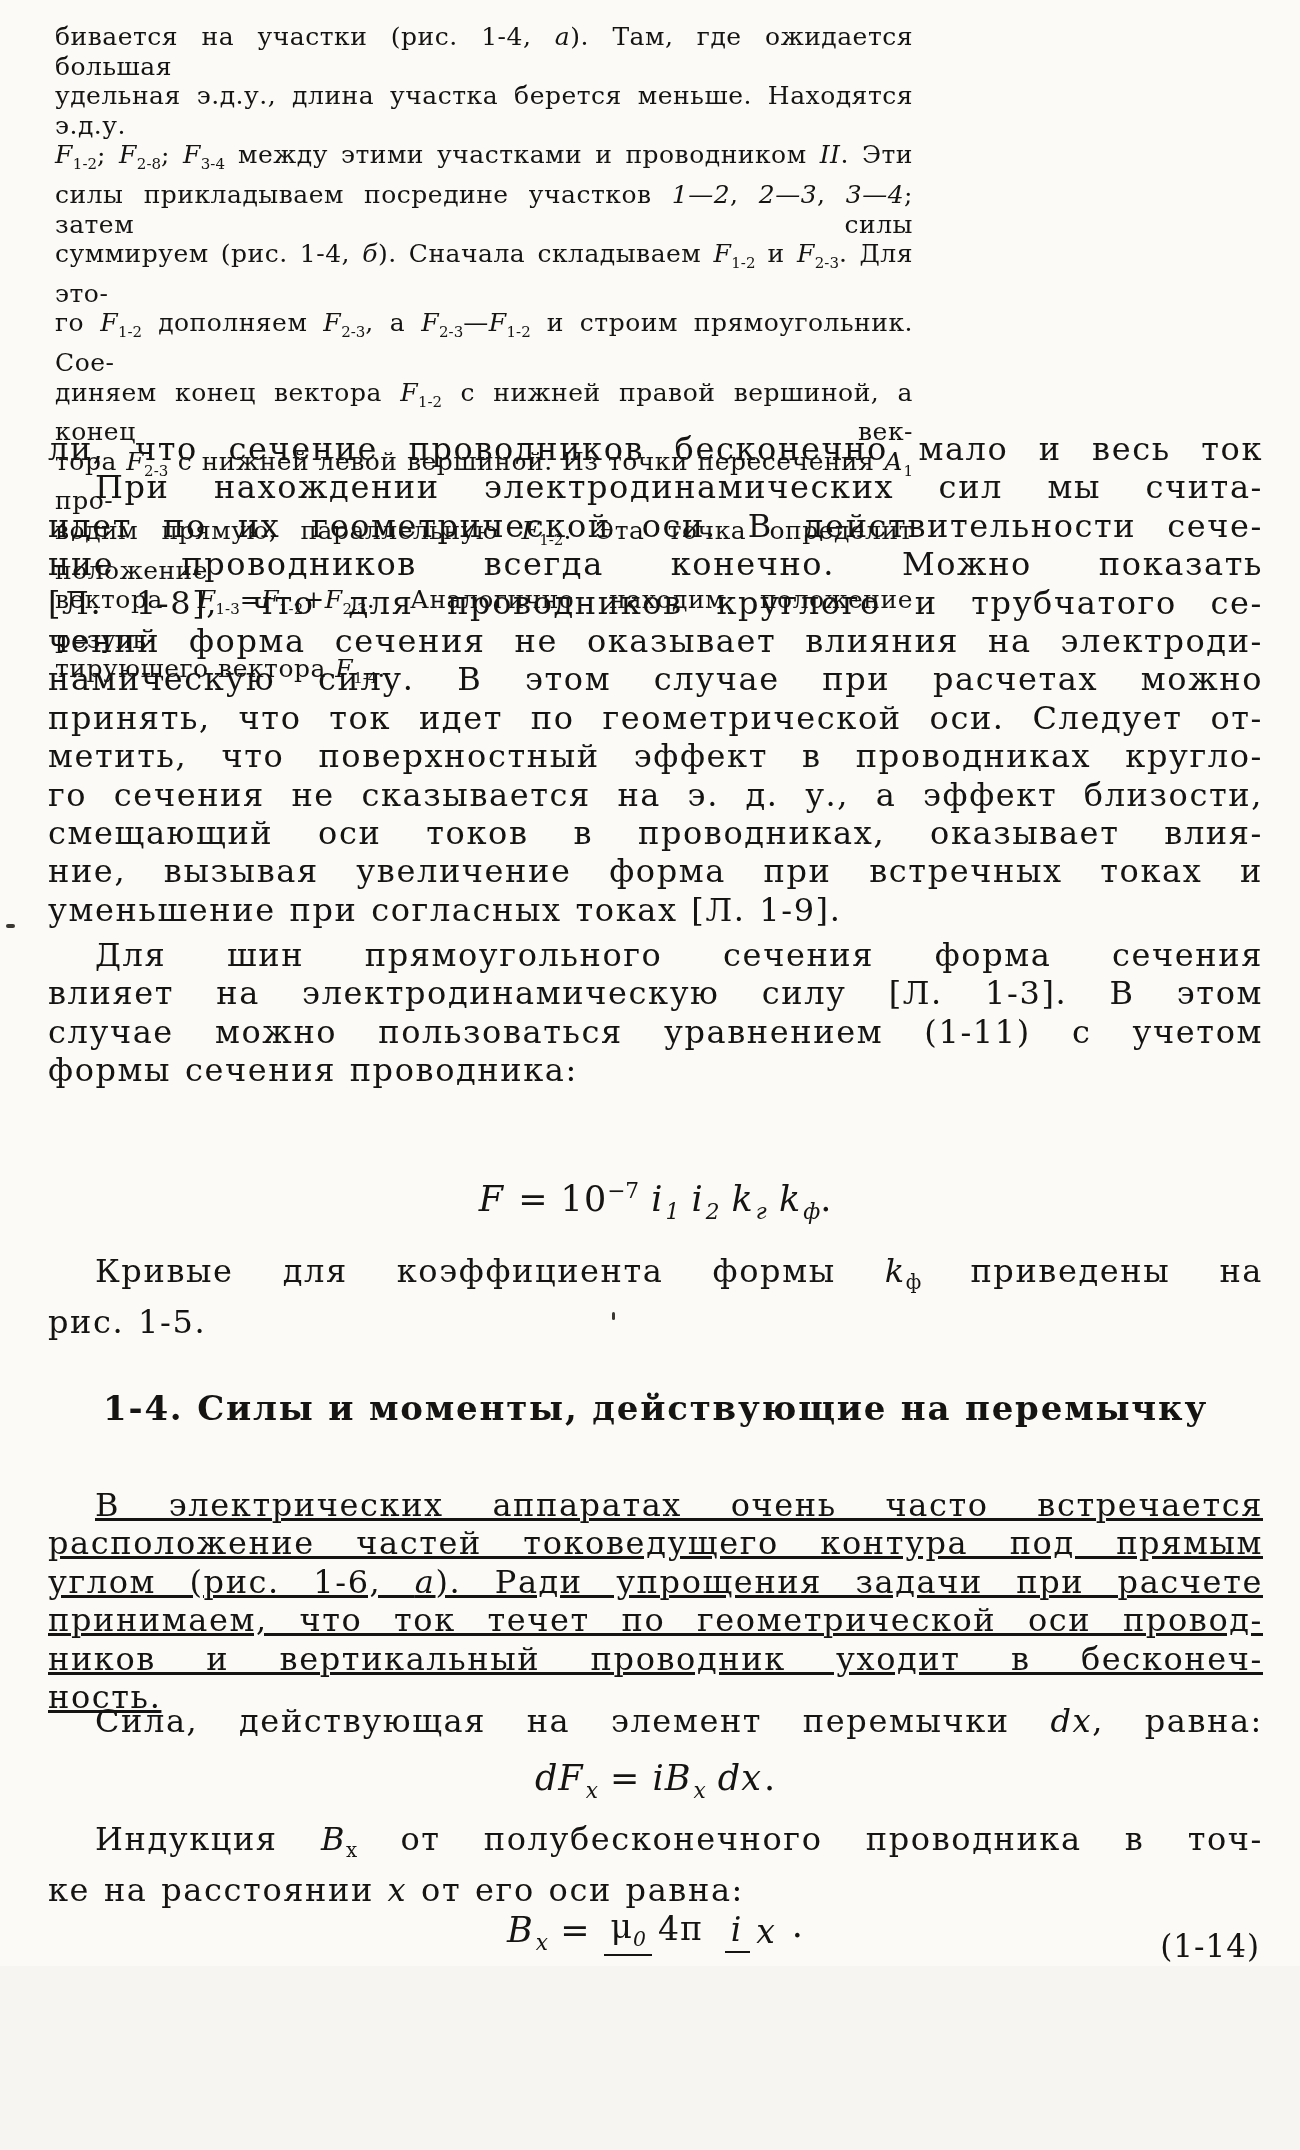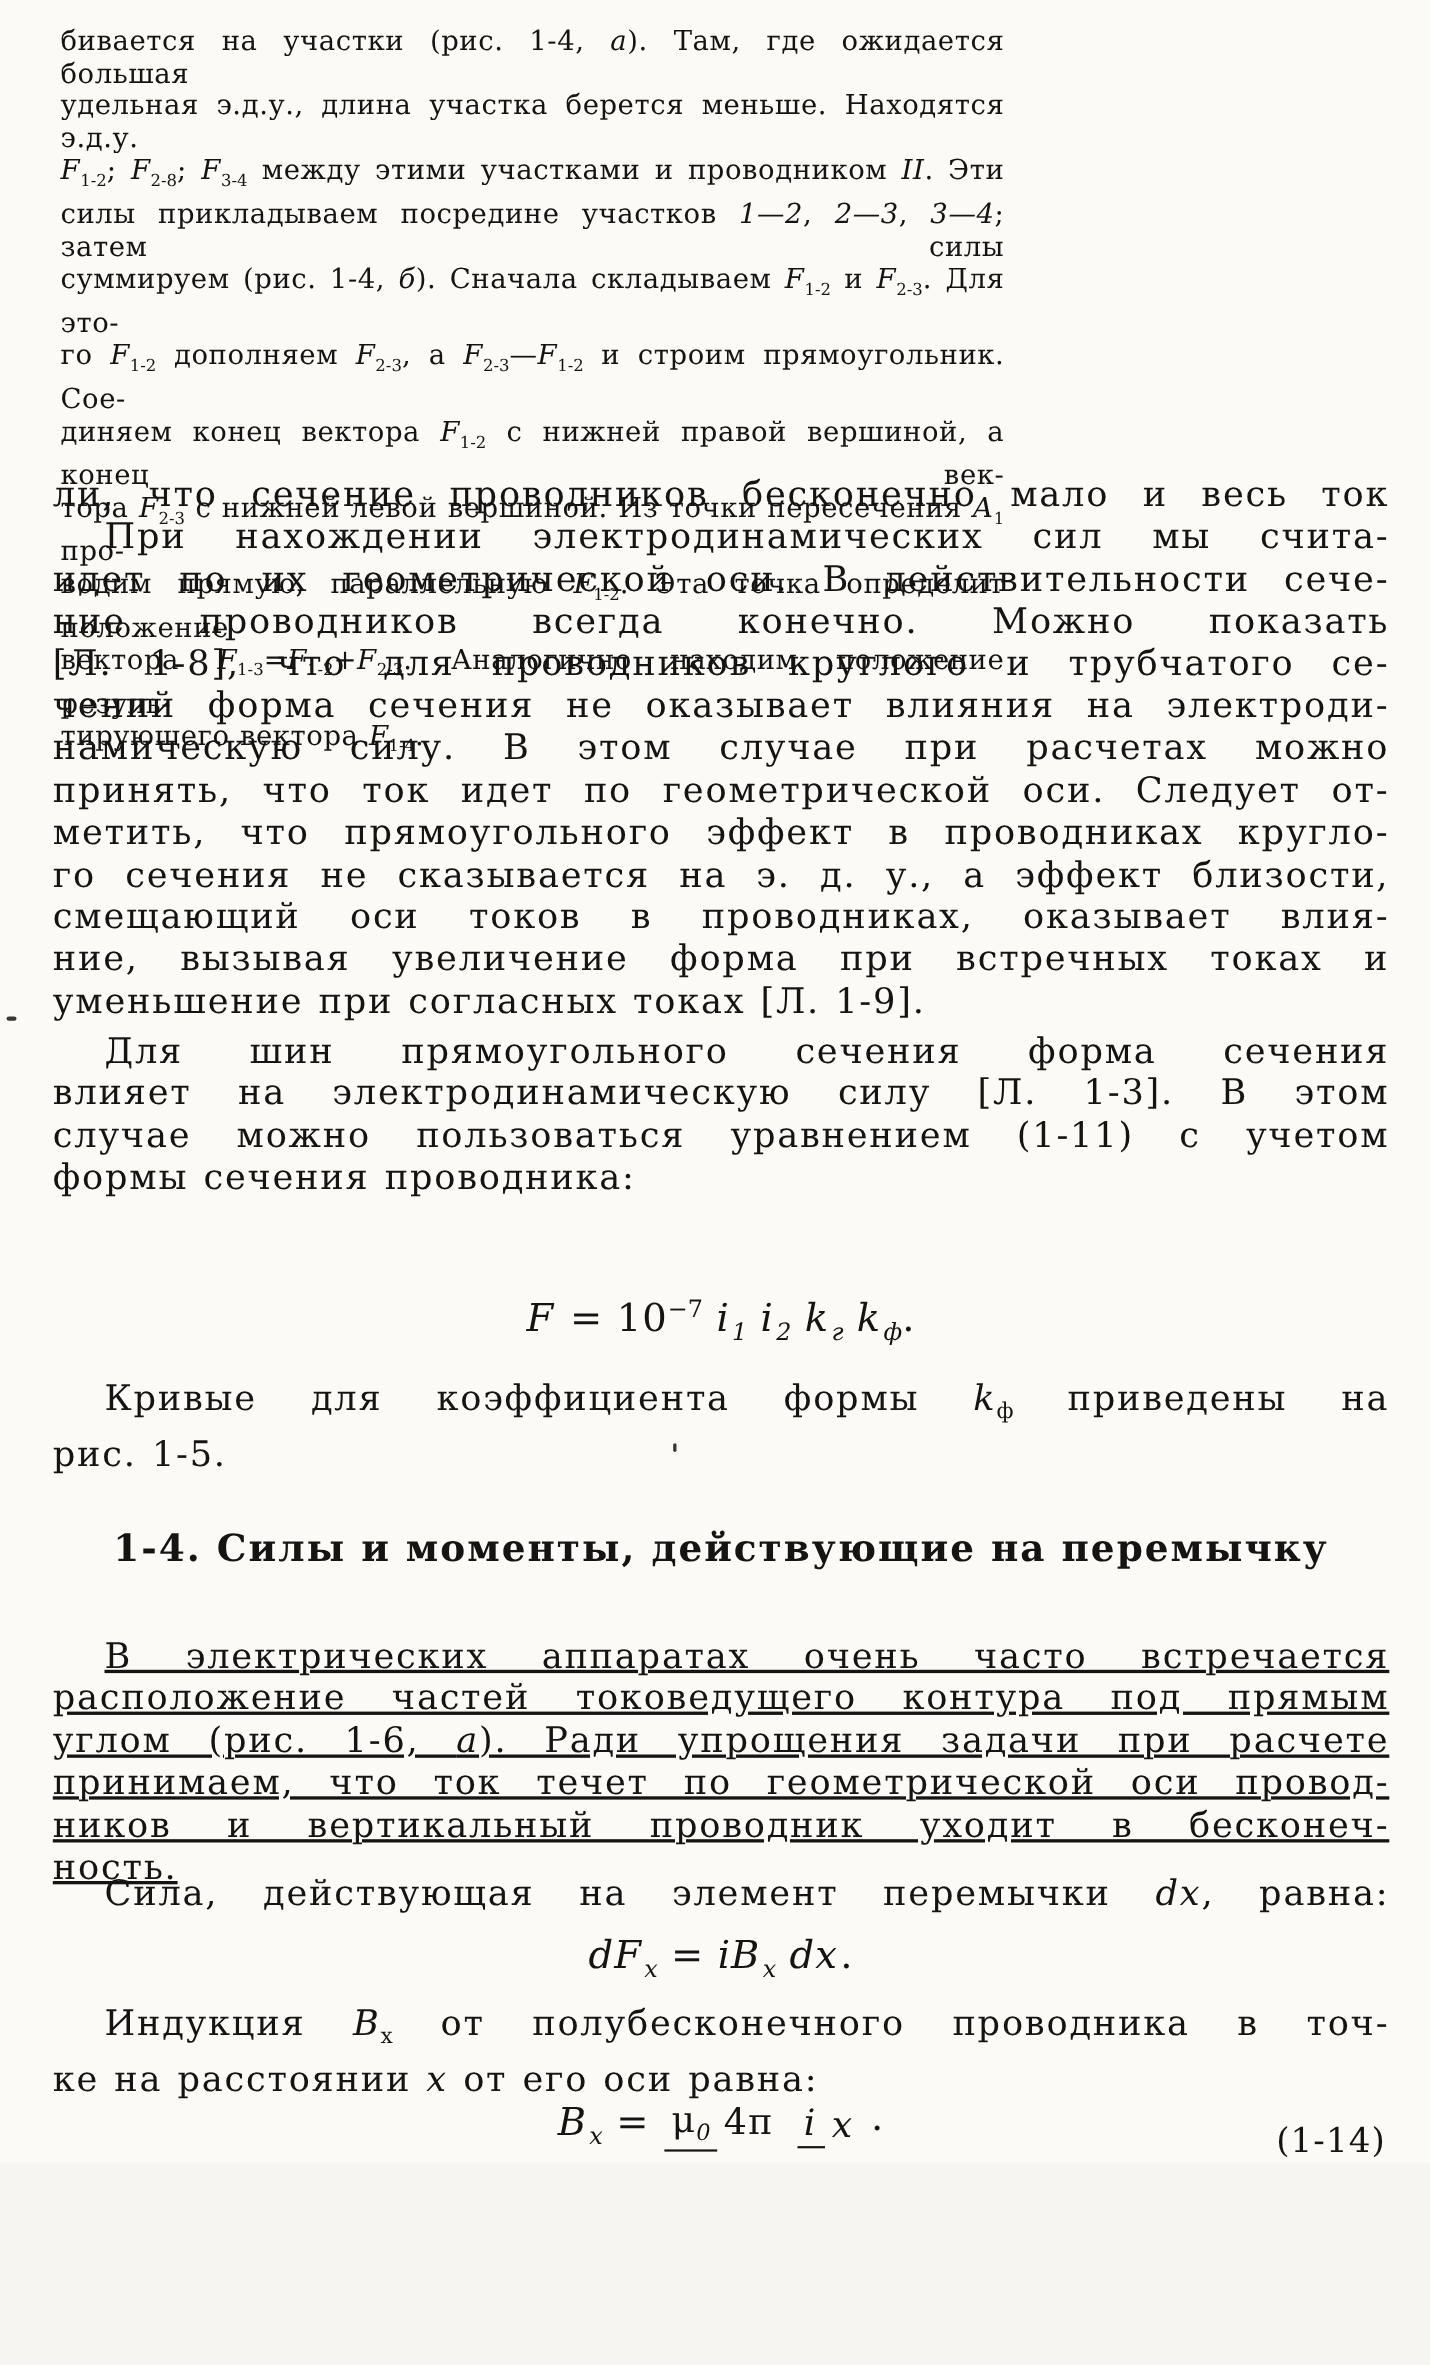--- a/index.html
+++ b/index.html
@@ -95,21 +95,21 @@
 
   <section class="maintext p-current">
     <div class="line j">ли, что сечение проводников бесконечно мало и весь ток</div>
     <div class="line j indent">При нахождении электродинамических сил мы счита-</div>
     <div class="line j">идет по их геометрической оси. В действительности сече-</div>
     <div class="line j">ние проводников всегда конечно. Можно показать</div>
     <div class="line j">[Л. 1-8], что для проводников круглого и трубчатого се-</div>
     <div class="line j">чений форма сечения не оказывает влияния на электроди-</div>
     <div class="line j">намическую силу. В этом случае при расчетах можно</div>
     <div class="line j">принять, что ток идет по геометрической оси. Следует от-</div>
-    <div class="line j">метить, что прямоугольного эффект в проводниках кругло-</div>
+    <div class="line j">метить, что поверхностный эффект в проводниках кругло-</div>
     <div class="line j">го сечения не сказывается на э. д. у., а эффект близости,</div>
     <div class="line j">смещающий оси токов в проводниках, оказывает влия-</div>
     <div class="line j">ние, вызывая увеличение форма при встречных токах и</div>
     <div class="line l">уменьшение при согласных токах [Л. 1-9].</div>
   </section>
 
   <section class="maintext p-busbars">
     <div class="line j indent">Для шин прямоугольного сечения  форма сечения</div>
     <div class="line j">влияет на электродинамическую силу [Л. 1-3]. В этом</div>
     <div class="line j">случае можно пользоваться уравнением (1-11) с учетом</div>

